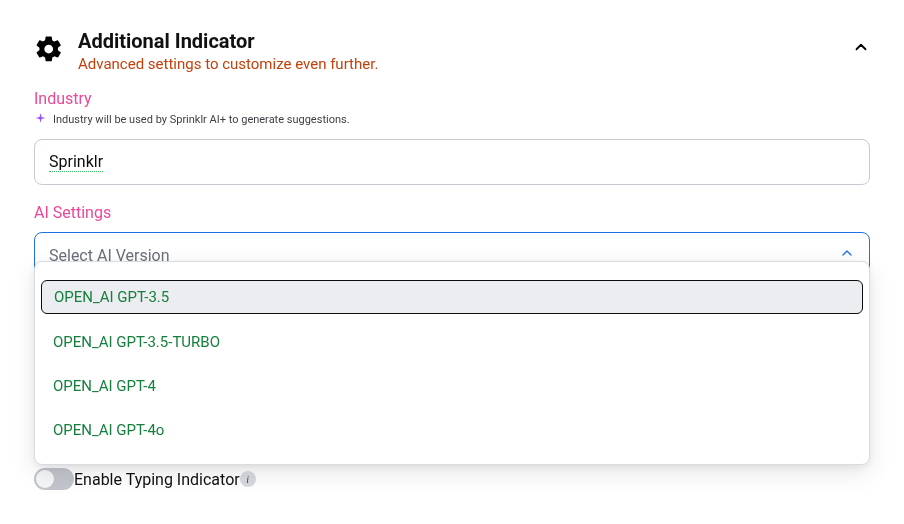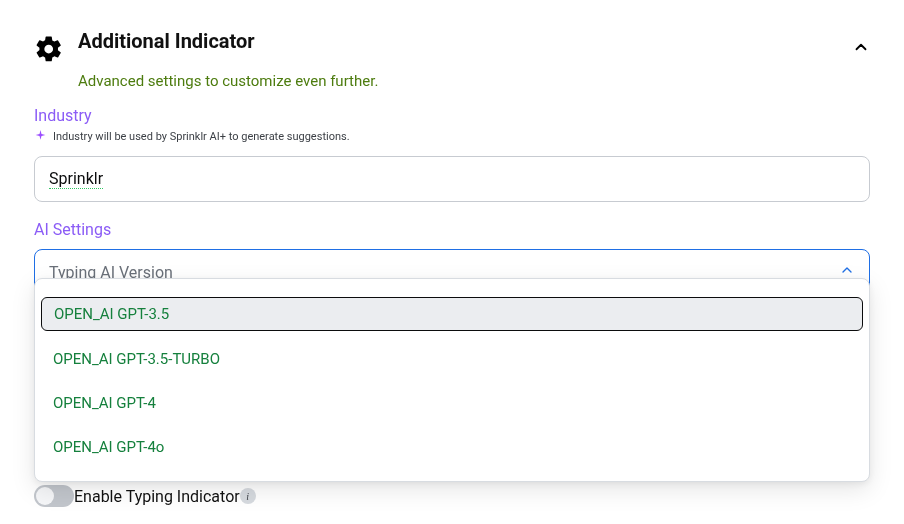--- a/index.html
+++ b/index.html
@@ -32,38 +32,38 @@
       flex-shrink: 0;
     }
     .header-text h2 {
       font-size: 20px;
       font-weight: 700;
       line-height: 1.3;
       color: #111;
     }
     .header-text p {
       font-size: 15px;
-      color: #4d7c0f;
-      margin-top: 18px;
+      color: #c2410c;
+      margin-top: 1px;
     }
     .expand-caret {
       margin-top: 10px;
       width: 18px;
       height: 18px;
       display: flex;
       align-items: center;
       justify-content: center;
       cursor: pointer;
     }
     .field-block {
       margin-bottom: 18px;
     }
     .field-label {
       font-size: 16px;
-      color: #8b5cf6;
+      color: #ec4899;
       margin-bottom: 2px;
     }
     .hint-row {
       display: flex;
       align-items: center;
       gap: 6px;
       margin-bottom: 10px;
     }
     .sparkle-icon {
       flex-shrink: 0;
@@ -205,21 +205,21 @@
     <span class="hint-text">Industry will be used by Sprinklr AI+ to generate suggestions.</span>
   </div>
   <div class="text-input">
     <span class="value">Sprinklr</span>
   </div>
 </div>
 
 <div class="field-block dropdown-wrapper">
   <div class="field-label" style="margin-bottom:10px;">AI Settings</div>
   <div class="select-input">
-    <span>Typing AI Version</span>
+    <span>Select AI Version</span>
     <span class="select-caret">
       <svg viewBox="0 0 24 24" width="16" height="16" fill="none" stroke="#1f6fe5" stroke-width="2" stroke-linecap="round" stroke-linejoin="round">
         <polyline points="6 15 12 9 18 15"></polyline>
       </svg>
     </span>
   </div>
   <div class="dropdown">
     <div class="dropdown-option highlight">OPEN_AI GPT-3.5</div>
     <div class="dropdown-option">OPEN_AI GPT-3.5-TURBO</div>
     <div class="dropdown-option">OPEN_AI GPT-4</div>

